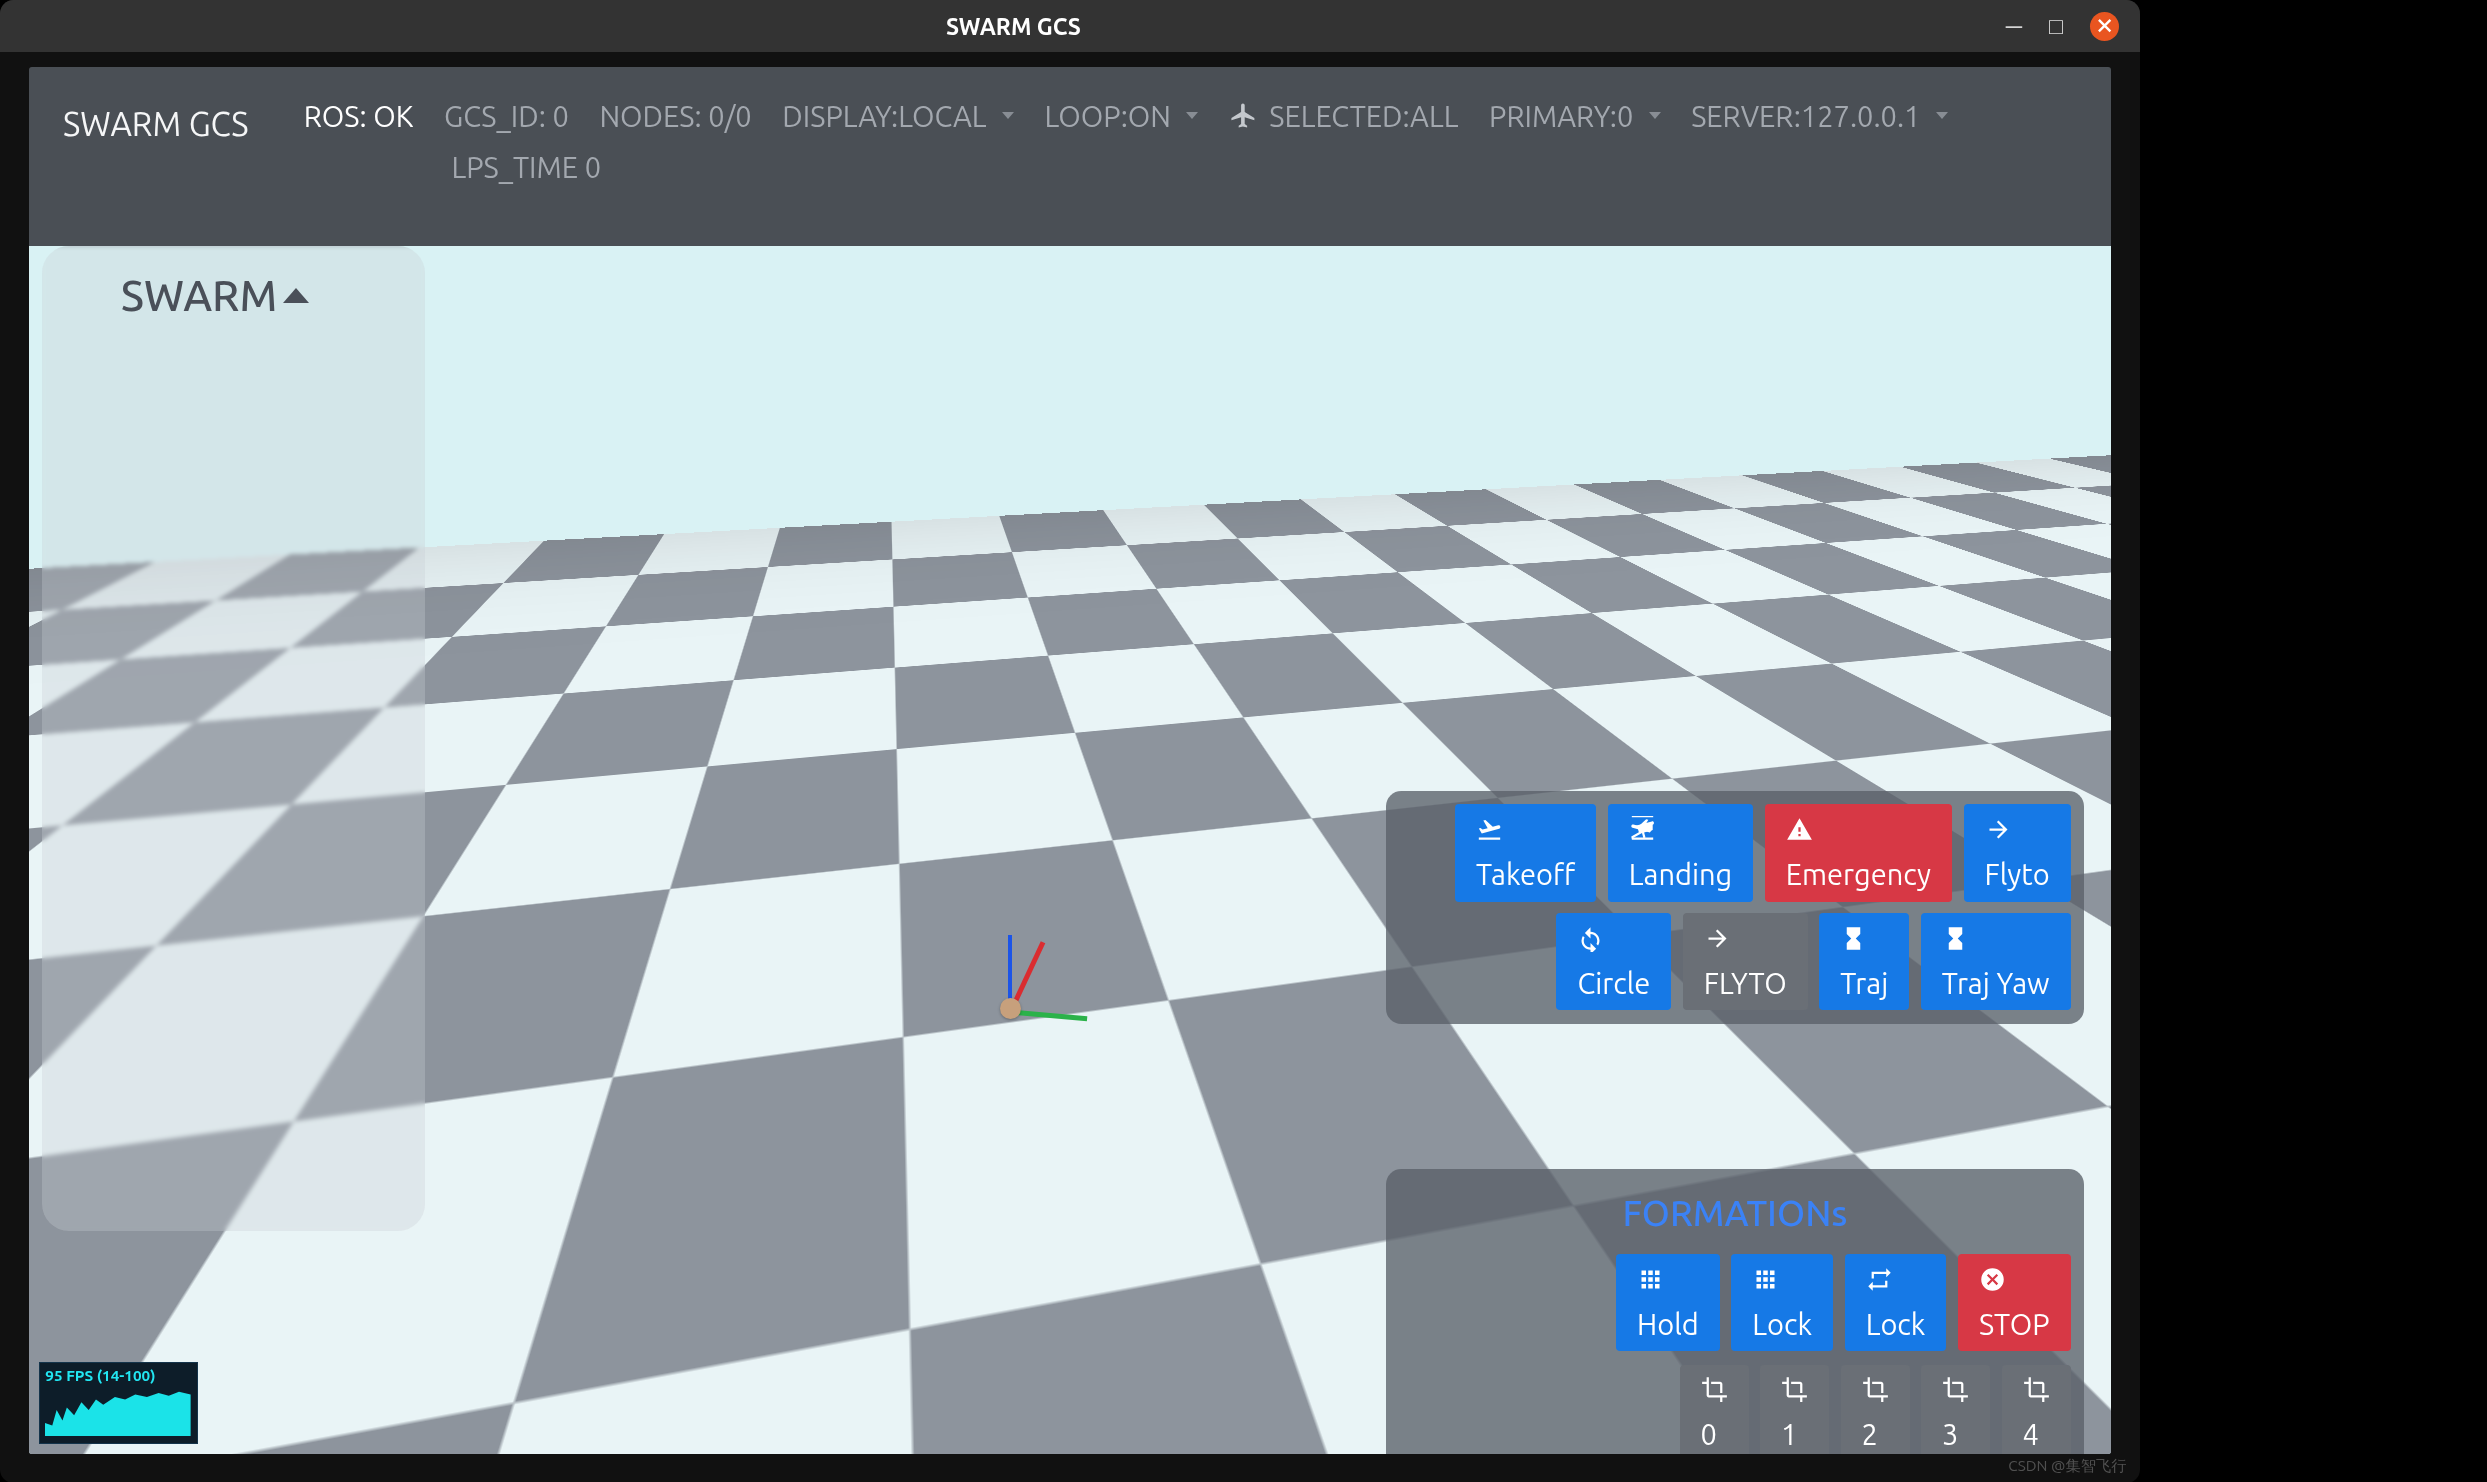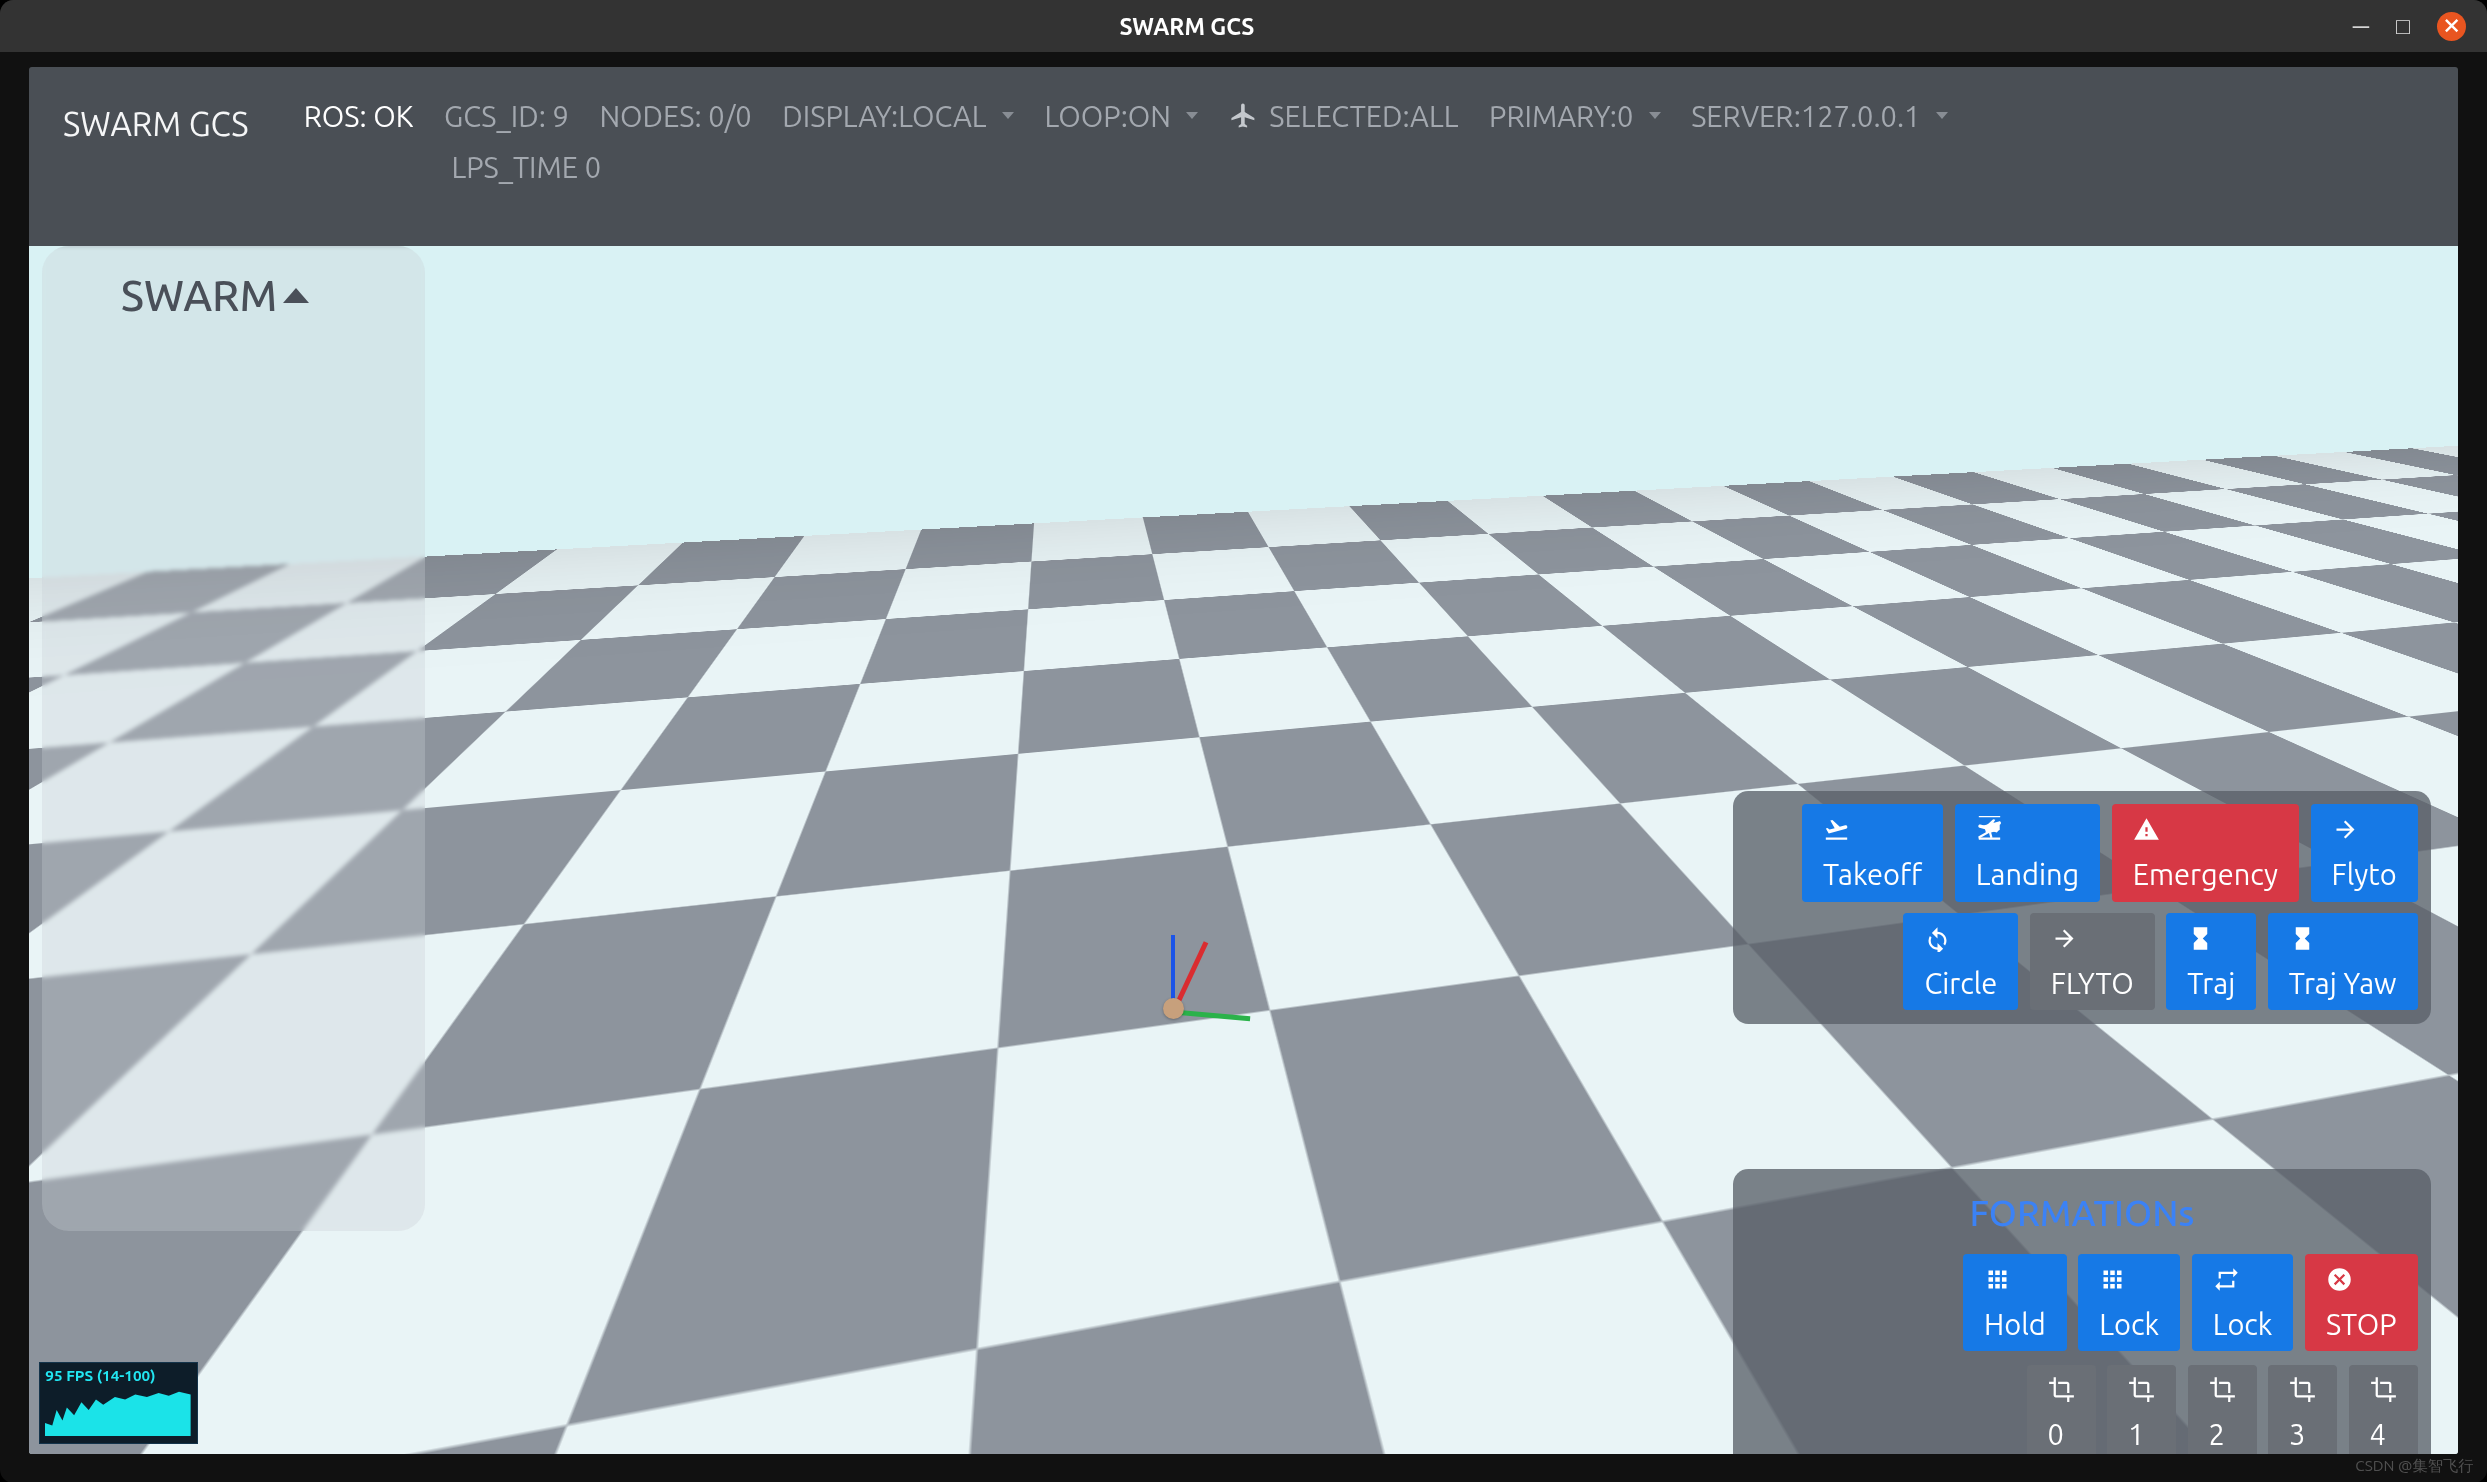--- a/index.html
+++ b/index.html
@@ -1,18 +1,18 @@
 <!DOCTYPE html>
 <html><head>
 <meta charset="utf-8">
 <style>
 * { margin:0; padding:0; box-sizing:border-box; font-family:"Ubuntu","Segoe UI",sans-serif; }
 html,body { width:2487px; height:1483px; background:#000; overflow:hidden; }
 
-.window { position:absolute; left:0; top:0; width:2487px; height:1483px; background:#111; border-radius:13.4px; overflow:hidden; }
+.window { position:absolute; left:0; top:0; width:2140px; height:1483px; background:#111; border-radius:13.4px; overflow:hidden; }
 
 .titlebar { height:52px; background:#333; display:flex; align-items:center; padding:0 21px; }
 .titlebar .title { flex:1; text-align:center; color:#fff; font-weight:700; font-size:23px; }
 .titlebar .ctrls { display:flex; gap:27px; align-items:center; }
 .titlebar .ctrl { color:#ddd; font-size:23px; cursor:pointer; }
 .titlebar .close { width:29px; height:29px; border-radius:50%; background:#e95520; display:flex; align-items:center; justify-content:center; }
 .titlebar .close svg { width:15.3px; height:15.3px; stroke:#fff; stroke-width:2.5; }
 
 .app { position:absolute; left:29px; right:29px; top:67px; bottom:29px; border-radius:2.9px; overflow:hidden; }
 
@@ -83,21 +83,21 @@
       </span>
     </div>
   </div>
 
   <div class="app">
     <div class="nav">
       <div class="brand">SWARM GCS</div>
       <div class="statusbar">
         <div class="statusrow">
           <div class="statitem active">ROS: OK</div>
-          <div class="statitem">GCS_ID: 9</div>
+          <div class="statitem">GCS_ID: 0</div>
           <div class="statitem">NODES: 0/0</div>
           <div class="statitem dd">
             <span>DISPLAY:LOCAL</span>
               <span class="caret"></span>
           </div>
           <div class="statitem dd">
             <span>LOOP:ON</span>
               <span class="caret"></span>
           </div>
           <div class="statitem">

